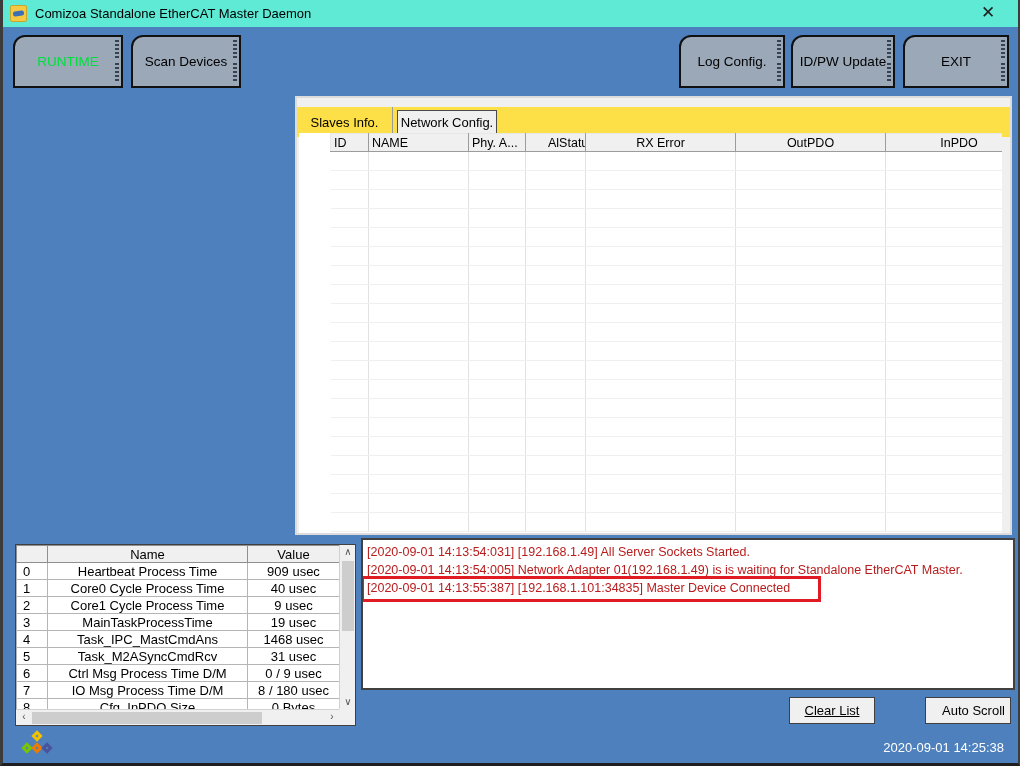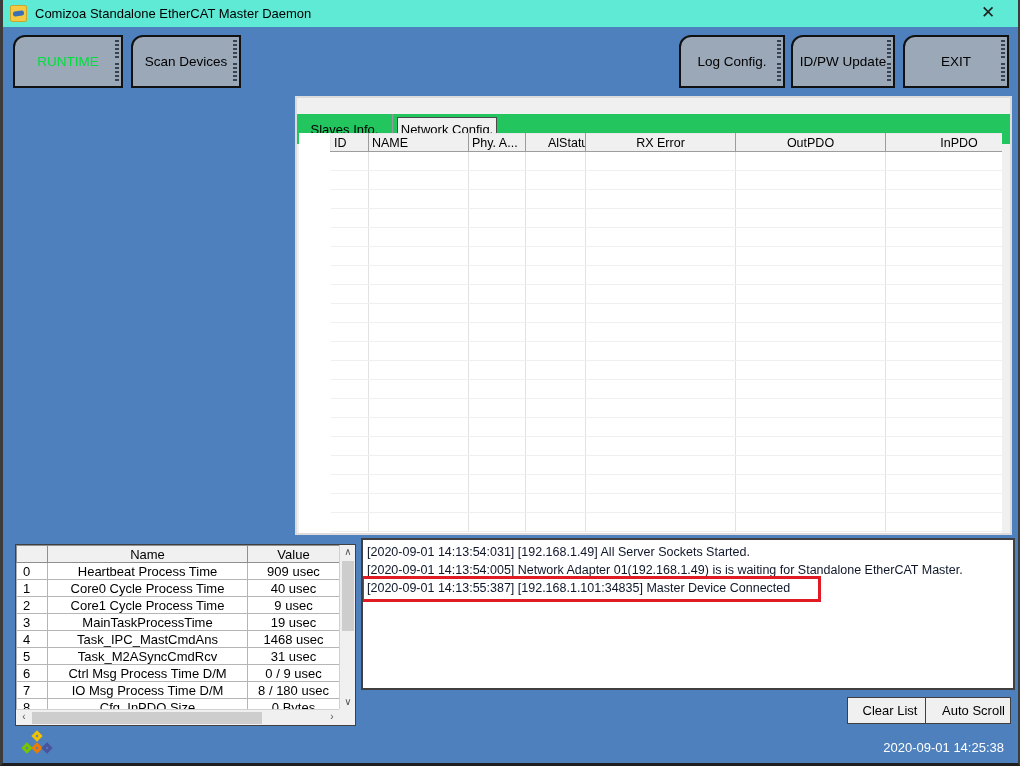--- a/index.html
+++ b/index.html
@@ -48,21 +48,21 @@
     border:1px solid #0a320a; }
   .tree-icon::after { content:""; position:absolute; left:2px; bottom:1px; right:6px; height:4px; background:#0f8f0f; border-top:1px solid #063f06; }
   .tree-label { margin-left:6px; font-size:13.5px; font-weight:bold; color:#10c628; letter-spacing:0.2px; }
   .tree-red-rect { position:absolute; left:10px; top:2px; width:250px; height:25px;
     border:3px solid #e01b24; pointer-events:none; }
   
   .right-panel {
     position:absolute; left:292px; top:96px; width:717px; height:439px;
     background:#f0f0f0; border:2px solid #dcdcdc;
   }
-  .tab-bar { position:absolute; left:0; top:16px; right:0; height:30px; background:#22c55e; display:flex;text-decoration:underline; }
+  .tab-bar { position:absolute; left:0; top:9px; right:0; height:30px; background:#fde047; display:flex; }
   .tab { font-size:13px; color:#000; display:flex; align-items:center; justify-content:center; cursor:default; }
   .tab-active { width:96px; height:30px; border-right:1px solid #9a9a9a; }
   .tab-inactive { width:100px; height:25px; margin-top:3px; margin-left:4px; border:1px solid #4a4a4a; background:#f0f0f0; }
   .slaves-table-wrap { position:absolute; left:2px; top:35px; width:703px; height:400px; background:#fff; overflow:hidden; }
   table.slaves { border-collapse:collapse; table-layout:fixed; width:100%;margin-left:31px; }
   table.slaves th {
     height:18px; background:#f0f0f0; font-weight:normal; font-size:12.5px;
     border:1px solid #9c9c9c; border-top:1px solid #e8e8e8; border-left-color:#e8e8e8;
     overflow:hidden; white-space:nowrap; padding:0 3px;
   }
@@ -96,30 +96,30 @@
   .sb-arrow { position:absolute; color:#555; font-size:10px; line-height:14px; width:16px; text-align:center; cursor:default; }
   .sb-up { top:0; } .sb-down { bottom:0; }
   .sb-left { left:0; top:0; } .sb-right { right:0; top:0; }
   .vthumb { position:absolute; left:2px; top:16px; width:12px; height:70px; background:#cdcdcd; }
   .hthumb { position:absolute; left:16px; top:2px; width:230px; height:12px; background:#cdcdcd; }
   
   .log-panel {
     position:absolute; left:358px; top:538px; width:654px; height:152px;
     background:#ffffff; border:2px solid #404040; padding:3px 0 0 4px; overflow:hidden;
   }
-  .log-line { font-size:12.5px; line-height:18px; color:#0f172a; white-space:nowrap; }
+  .log-line { font-size:12.5px; line-height:18px; color:#b91c1c; white-space:nowrap; }
   .log-red-rect { position:absolute; left:-2px; top:36px; width:460px; height:26px;
     border:3px solid #e01b24; pointer-events:none; }
   
   .small-btn {
     position:absolute; top:697px; width:86px; height:27px; background:#f0f0f0;
     border:1px solid #3f3f3f; font-size:13px; color:#000;
     display:flex; align-items:center; justify-content:center; cursor:default;
   }
-  .btn-clear { left:844px; }
+  .btn-clear { left:786px;text-decoration:underline; }
   .btn-autoscroll { left:922px;padding-left:11px; }
   .status-time { position:absolute; top:740px; right:14px; font-size:13px; color:#ffffff; }
   
   .logo { position:absolute; left:18px; top:731px; width:36px; height:30px; }
   .diamond { position:absolute; width:8px; height:8px; transform:rotate(45deg); background:transparent; }
   .d-yellow { left:12px; top:1px;  border:3px solid #f2c200; }
   .d-green  { left:2px;  top:13px; border:3px solid #79c400; }
   .d-orange { left:12px; top:13px; border:3px solid #ef7a00; }
   .d-blue   { left:22px; top:13px; border:3px solid #49549c; }
 </style>

